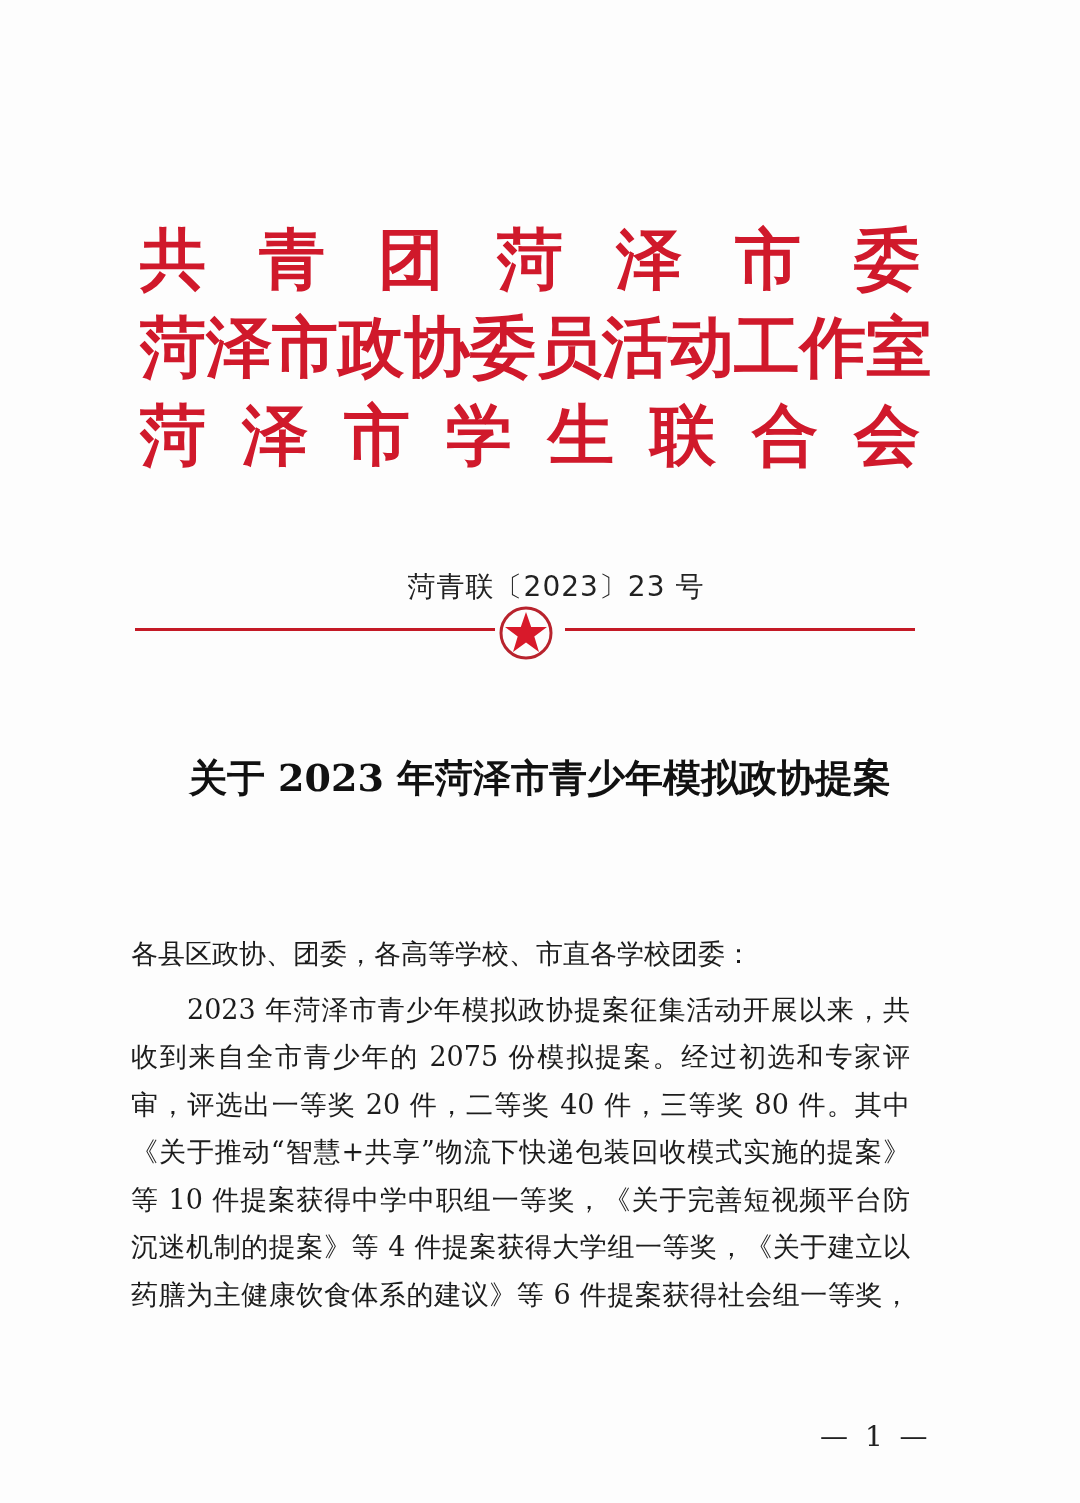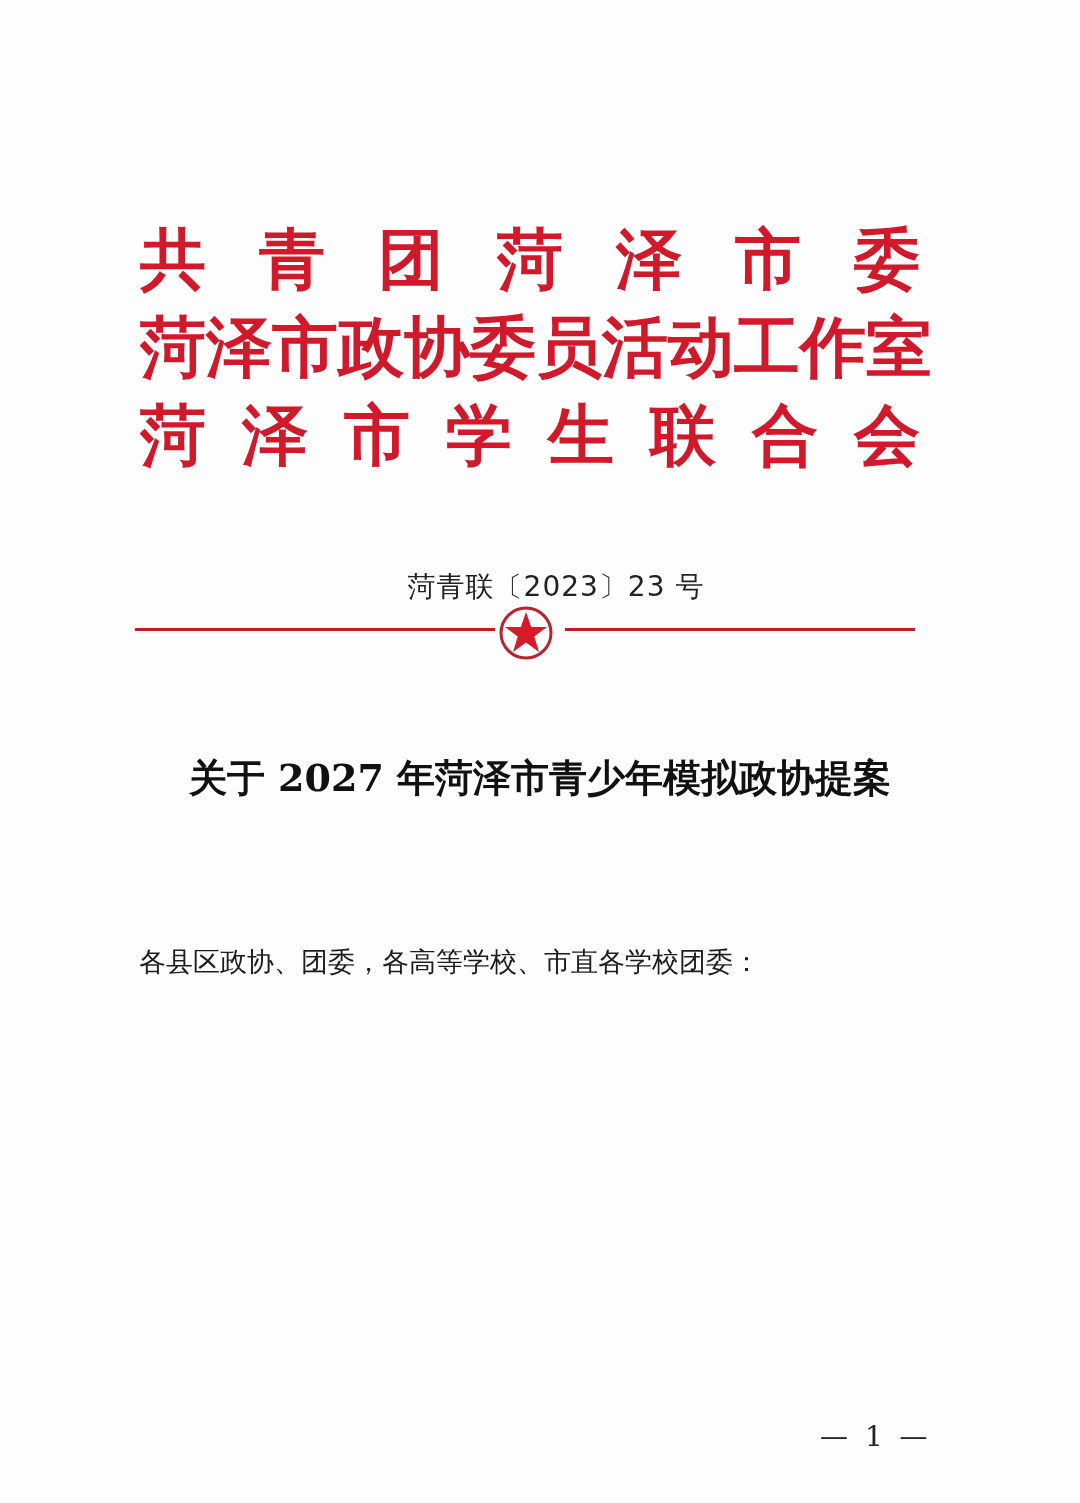--- a/index.html
+++ b/index.html
@@ -88,21 +88,21 @@
       position: absolute;
       left: 123px;
       width: 795px;
       top: 922px;
       font-size: 27px;
       line-height: 47.5px;
       color: #1c1c1c;
       text-align: justify;
     }
     .body-text p {
-      margin: 16px;
+      margin: 8px;
     }
     .salutation {
       margin-bottom: 0;
     }
     .para {
       text-indent: 56px;
       text-align: justify;
       text-align-last: justify;
     }
     .page-number {
@@ -160,22 +160,23 @@
   <div class="red-rule rule-left"></div>
   <div class="star-emblem">
     <svg width="56" height="56" viewBox="0 0 56 56">
       <circle cx="28" cy="28" r="25" fill="none" stroke="#b8232d" stroke-width="3"></circle>
       <polygon points="28,7 33.2,22 49,22 36.3,31.5 41,47 28,37.5 15,47 19.7,31.5 7,22 22.8,22" fill="#d8192a"></polygon>
     </svg>
   </div>
   <div class="red-rule rule-right"></div>
 
   <div class="title">
-    <span>关于 2027 年菏泽市青少年模拟政协提案</span>
+    <span>关于 2023 年菏泽市青少年模拟政协提案</span>
   </div>
 
   <div class="body-text">
     <p class="salutation">各县区政协、团委，各高等学校、市直各学校团委：</p>
+    <p class="para">2023 年菏泽市青少年模拟政协提案征集活动开展以来，共收到来自全市青少年的 2075 份模拟提案。经过初选和专家评审，评选出一等奖 20 件，二等奖 40 件，三等奖 80 件。其中《关于推动“智慧+共享”物流下快递包装回收模式实施的提案》等 10 件提案获得中学中职组一等奖，《关于完善短视频平台防沉迷机制的提案》等 4 件提案获得大学组一等奖，《关于建立以药膳为主健康饮食体系的建议》等 6 件提案获得社会组一等奖，</p>
   </div>
 
   <div class="page-number">— 1 —</div>
 
 </div>
 
 </body></html>

